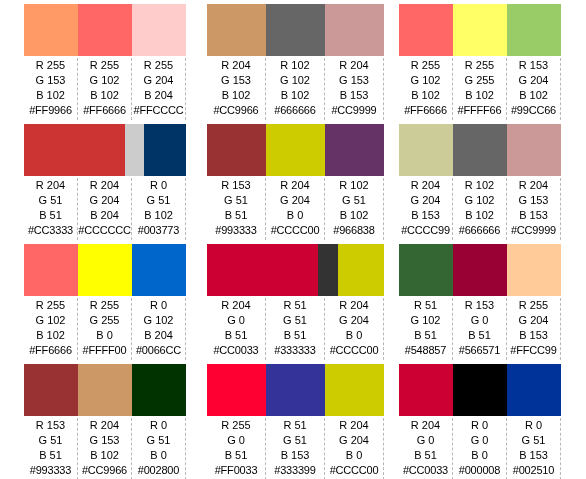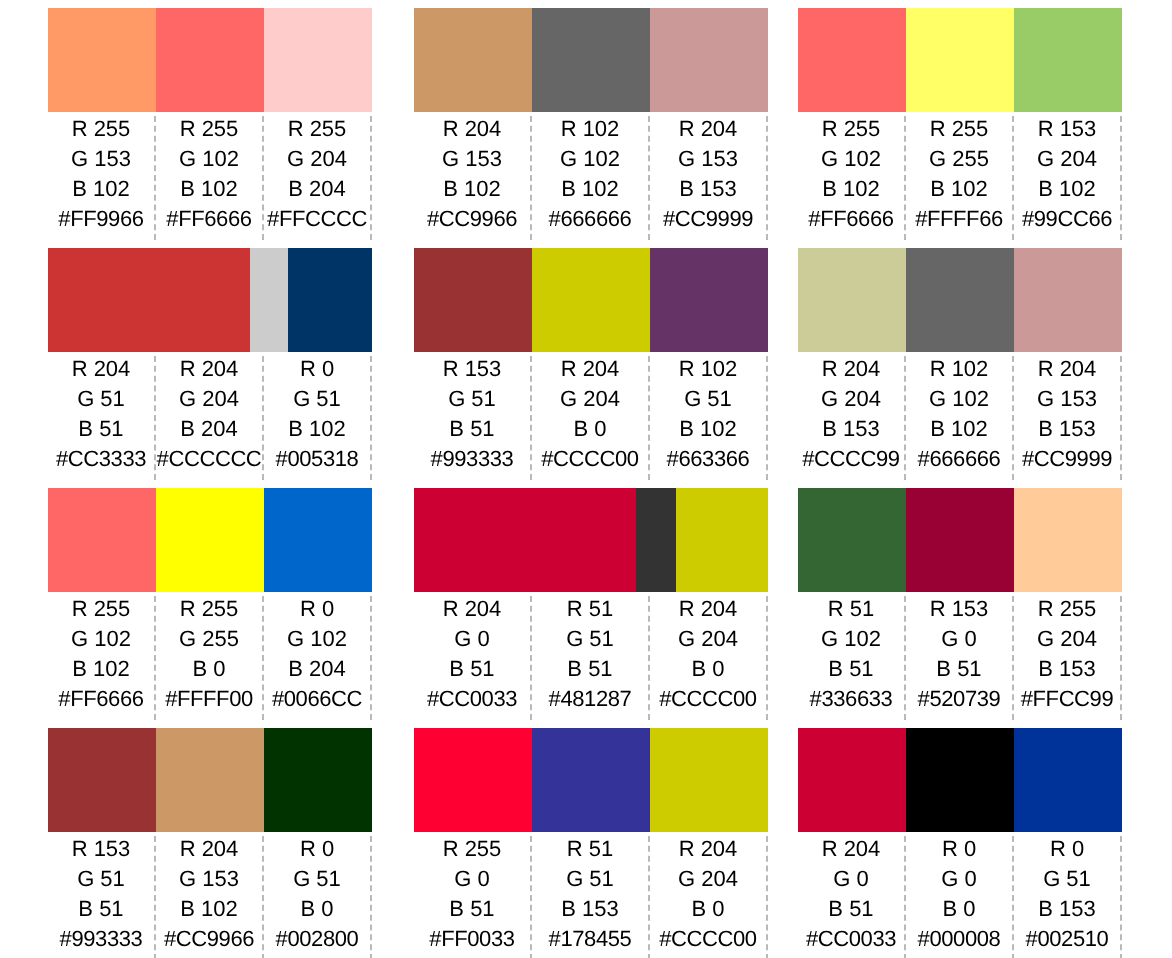--- a/index.html
+++ b/index.html
@@ -190,21 +190,21 @@
           <div class="info-col">
             <div class="chan">R 204</div>
             <div class="chan">G 204</div>
             <div class="chan">B 204</div>
             <div class="hex">#CCCCCC</div>
           </div>
           <div class="info-col">
             <div class="chan">R 0</div>
             <div class="chan">G 51</div>
             <div class="chan">B 102</div>
-            <div class="hex">#005318</div>
+            <div class="hex">#003773</div>
           </div>
         </div>
       </div>
       <div class="row-gap"></div>
       <div class="palette-block block-b">
         <div class="swatch-strip">
           <div class="swatch" style="width: 33.4%; background: rgb(153, 51, 51);"></div>
           <div class="swatch" style="width: 33.3%; background: rgb(204, 204, 0);"></div>
           <div class="swatch" style="width: 33.3%; background: rgb(102, 51, 102);"></div>
         </div>
@@ -218,21 +218,21 @@
           <div class="info-col">
             <div class="chan">R 204</div>
             <div class="chan">G 204</div>
             <div class="chan">B 0</div>
             <div class="hex">#CCCC00</div>
           </div>
           <div class="info-col">
             <div class="chan">R 102</div>
             <div class="chan">G 51</div>
             <div class="chan">B 102</div>
-            <div class="hex">#663366</div>
+            <div class="hex">#966838</div>
           </div>
         </div>
       </div>
       <div class="row-gap-2"></div>
       <div class="palette-block block-c">
         <div class="swatch-strip">
           <div class="swatch" style="width: 33.4%; background: rgb(204, 204, 153);"></div>
           <div class="swatch" style="width: 33.3%; background: rgb(102, 102, 102);"></div>
           <div class="swatch" style="width: 33.3%; background: rgb(204, 153, 153);"></div>
         </div>
@@ -299,21 +299,21 @@
           <div class="info-col">
             <div class="chan">R 204</div>
             <div class="chan">G 0</div>
             <div class="chan">B 51</div>
             <div class="hex">#CC0033</div>
           </div>
           <div class="info-col">
             <div class="chan">R 51</div>
             <div class="chan">G 51</div>
             <div class="chan">B 51</div>
-            <div class="hex">#481287</div>
+            <div class="hex">#333333</div>
           </div>
           <div class="info-col">
             <div class="chan">R 204</div>
             <div class="chan">G 204</div>
             <div class="chan">B 0</div>
             <div class="hex">#CCCC00</div>
           </div>
         </div>
       </div>
       <div class="row-gap-2"></div>
@@ -321,27 +321,27 @@
         <div class="swatch-strip">
           <div class="swatch" style="width: 33.4%; background: rgb(51, 102, 51);"></div>
           <div class="swatch" style="width: 33.3%; background: rgb(153, 0, 51);"></div>
           <div class="swatch" style="width: 33.3%; background: rgb(255, 204, 153);"></div>
         </div>
         <div class="info-strip">
           <div class="info-col">
             <div class="chan">R 51</div>
             <div class="chan">G 102</div>
             <div class="chan">B 51</div>
-            <div class="hex">#336633</div>
+            <div class="hex">#548857</div>
           </div>
           <div class="info-col">
             <div class="chan">R 153</div>
             <div class="chan">G 0</div>
             <div class="chan">B 51</div>
-            <div class="hex">#520739</div>
+            <div class="hex">#566571</div>
           </div>
           <div class="info-col">
             <div class="chan">R 255</div>
             <div class="chan">G 204</div>
             <div class="chan">B 153</div>
             <div class="hex">#FFCC99</div>
           </div>
         </div>
       </div>
       <div class="row-spacer-right"></div>
@@ -386,21 +386,21 @@
           <div class="info-col">
             <div class="chan">R 255</div>
             <div class="chan">G 0</div>
             <div class="chan">B 51</div>
             <div class="hex">#FF0033</div>
           </div>
           <div class="info-col">
             <div class="chan">R 51</div>
             <div class="chan">G 51</div>
             <div class="chan">B 153</div>
-            <div class="hex">#178455</div>
+            <div class="hex">#333399</div>
           </div>
           <div class="info-col">
             <div class="chan">R 204</div>
             <div class="chan">G 204</div>
             <div class="chan">B 0</div>
             <div class="hex">#CCCC00</div>
           </div>
         </div>
       </div>
       <div class="row-gap-2"></div>

